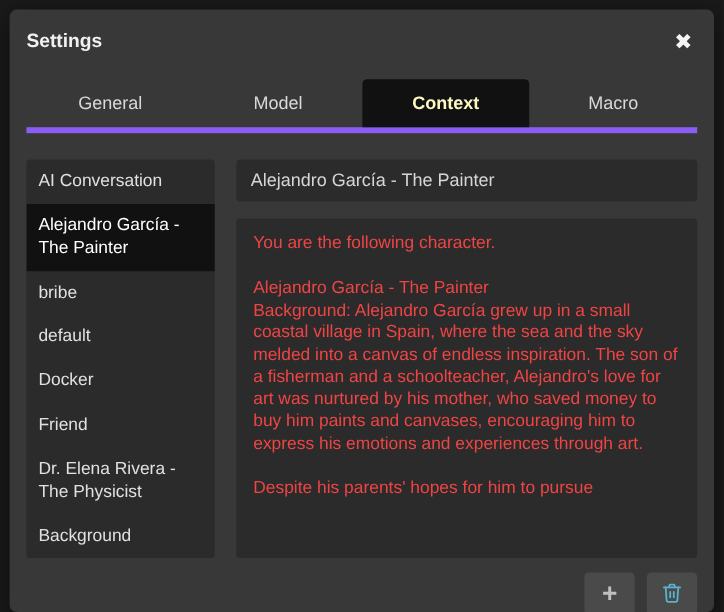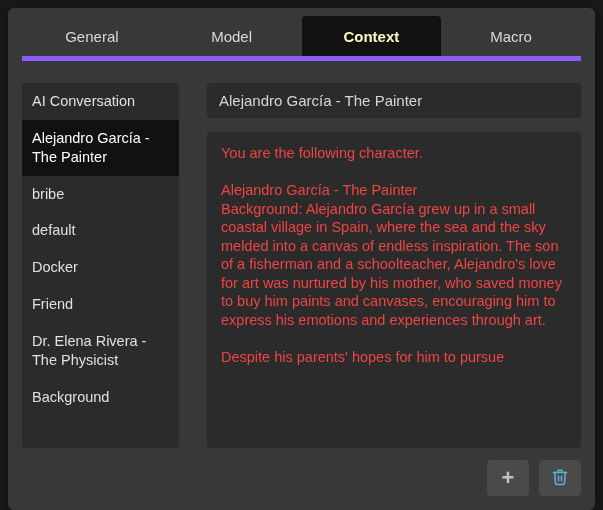--- a/index.html
+++ b/index.html
@@ -44,21 +44,21 @@
   }
   .body {
     flex: 1;
     display: flex;
     flex-direction: column;
     padding: 22px 14px 14px 14px;
   }
   .split {
     flex: 1;
     display: flex;
-    gap: 28px;
+    gap: 18px;
     min-height: 0;
   }
   .side-list {
     width: 157px;
     background: #2b2b2b;
     border-radius: 3px;
     overflow-y: auto;
     font-size: 14.5px;
   }
   .side-item {
@@ -133,20 +133,24 @@
     cursor: pointer;
   }
   .plus-glyph { font-size: 22px; color: #bfbfbf; font-weight: 700; line-height: 1; }
   .trash svg { width: 18px; height: 18px; }
 </style>
 </head>
 <body>
 
 <div class="modal">
 
+  <div class="titlebar">
+    <div class="title">Settings</div>
+    <div class="close-icon">✖</div>
+  </div>
 
   <div class="tabs">
     <div class="tab"><span>General</span></div>
     <div class="tab"><span>Model</span></div>
     <div class="tab active"><span>Context</span></div>
     <div class="tab"><span>Macro</span></div>
   </div>
 
   <div class="body">
     <div class="split">

